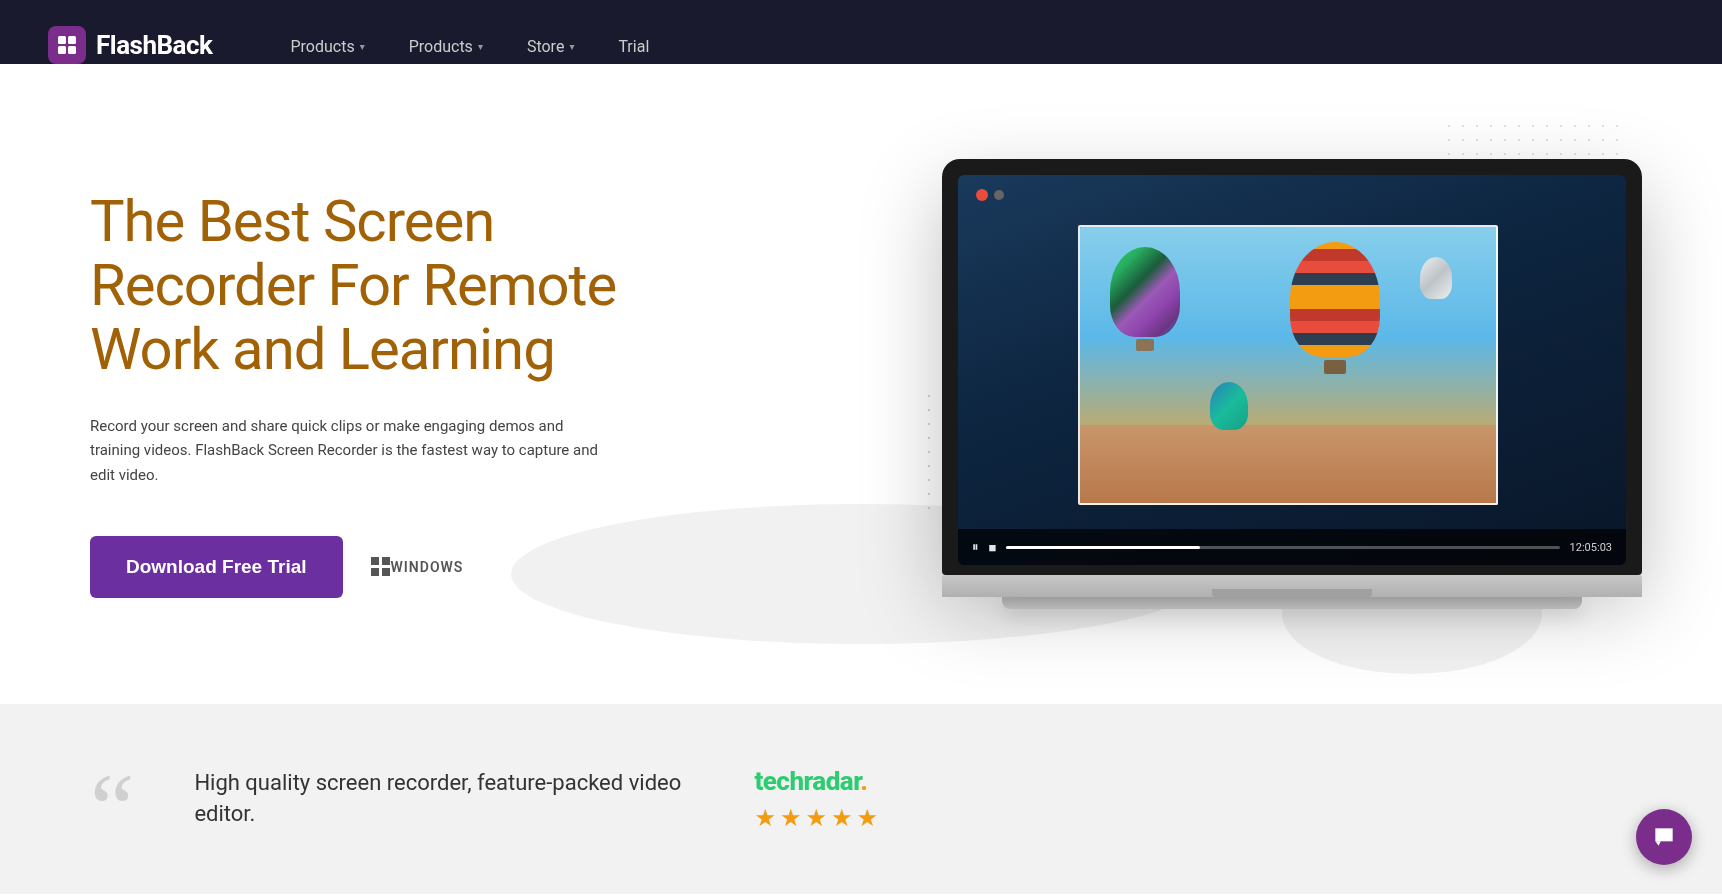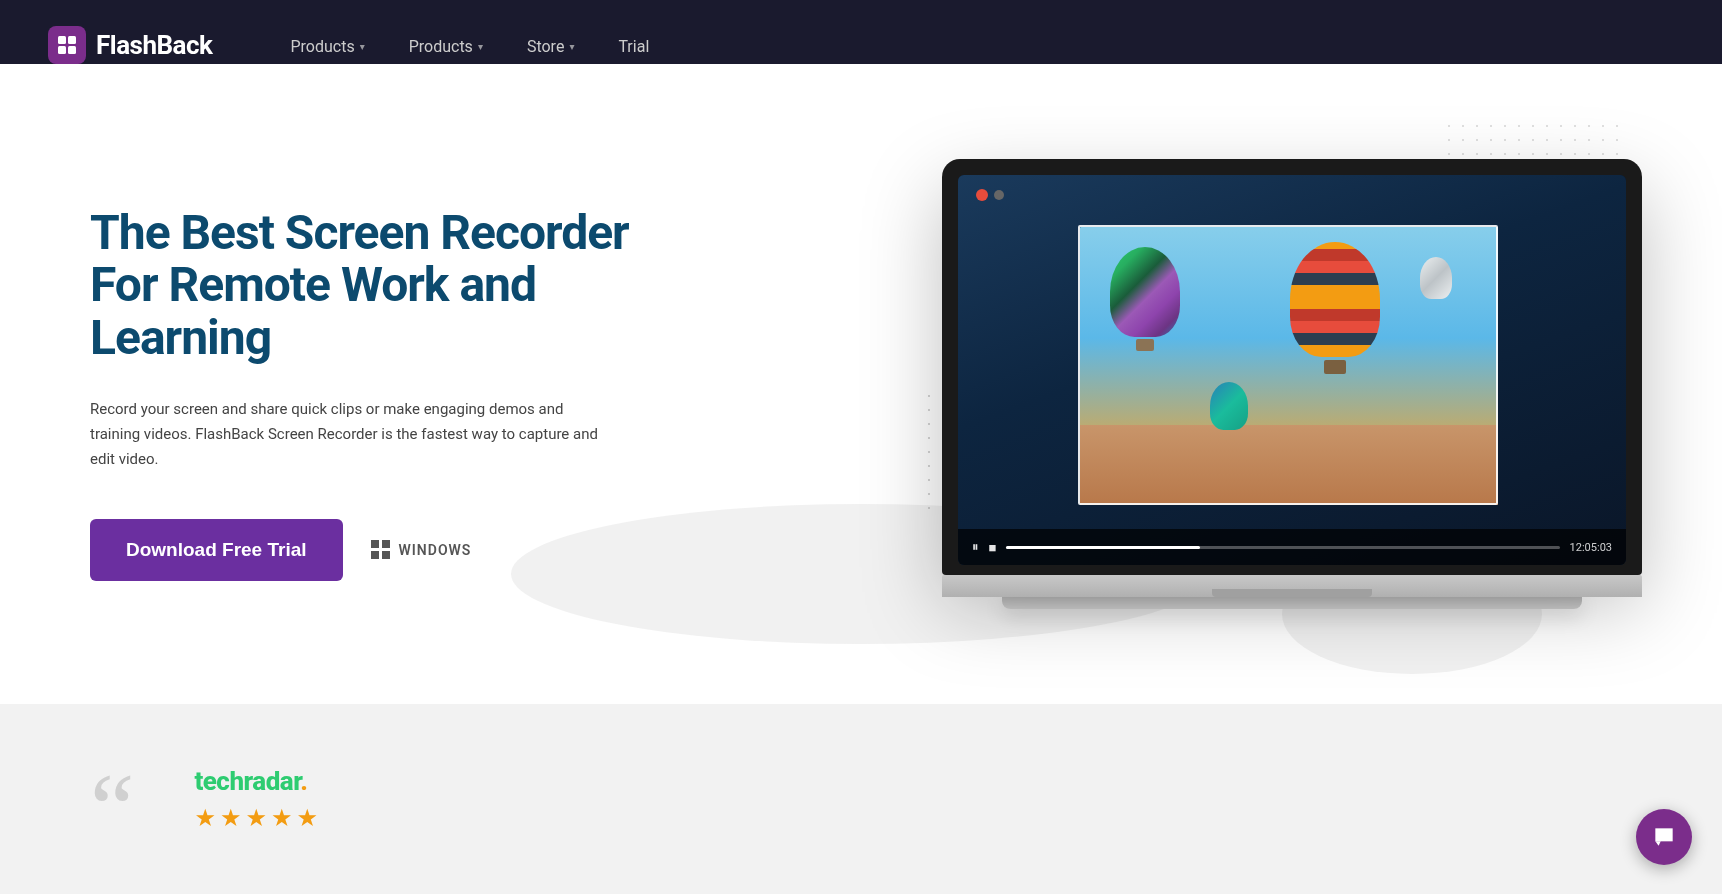--- a/index.html
+++ b/index.html
@@ -92,23 +92,23 @@
       padding: 80px 90px 60px 90px;
       min-height: 640px;
       position: relative;
       overflow: hidden;
     }
     .hero-content {
       max-width: 580px;
       z-index: 2;
     }
     .hero-title {
-      font-size: 48px;
-      font-weight: 700;
-      color: #0c4a6e;
+      font-size: 58px;
+      font-weight: 400;
+      color: #a16207;
       line-height: 1.1;
       margin-bottom: 32px;
       letter-spacing: -1px;
     }
     .hero-desc {
       font-size: 15px;
       color: #444;
       line-height: 1.65;
       margin-bottom: 48px;
       max-width: 520px;
@@ -124,21 +124,20 @@
       padding: 20px 36px;
       border-radius: 6px;
       font-size: 19px;
       font-weight: 700;
       cursor: pointer;
       white-space: nowrap;
     }
     .windows-badge {
       display: flex;
       align-items: center;
-      gap: 8px;
       color: #555;
       font-size: 14px;
       font-weight: 600;
       letter-spacing: 1px;
       text-transform: uppercase;
     }
     .windows-icon {
       display: inline-grid;
       grid-template-columns: 1fr 1fr;
       gap: 2px;
@@ -549,20 +548,21 @@
         </div>
         <div class="laptop-base"></div>
         <div class="laptop-foot"></div>
       </div>
     </div>
   </div>
 </section>
 
 <section class="testimonial">
   <div class="quote-mark">“</div>
+  <p class="testimonial-text">High quality screen recorder, feature-packed video editor.</p>
   <div>
     <div class="techradar-logo"><span style="color:#2ecc71;font-weight:800">techradar</span><span style="color:#f39c12;font-weight:800">.</span></div>
     <div class="stars">
       <span class="star">★</span>
       <span class="star">★</span>
       <span class="star">★</span>
       <span class="star">★</span>
       <span class="star">★</span>
     </div>
   </div>

